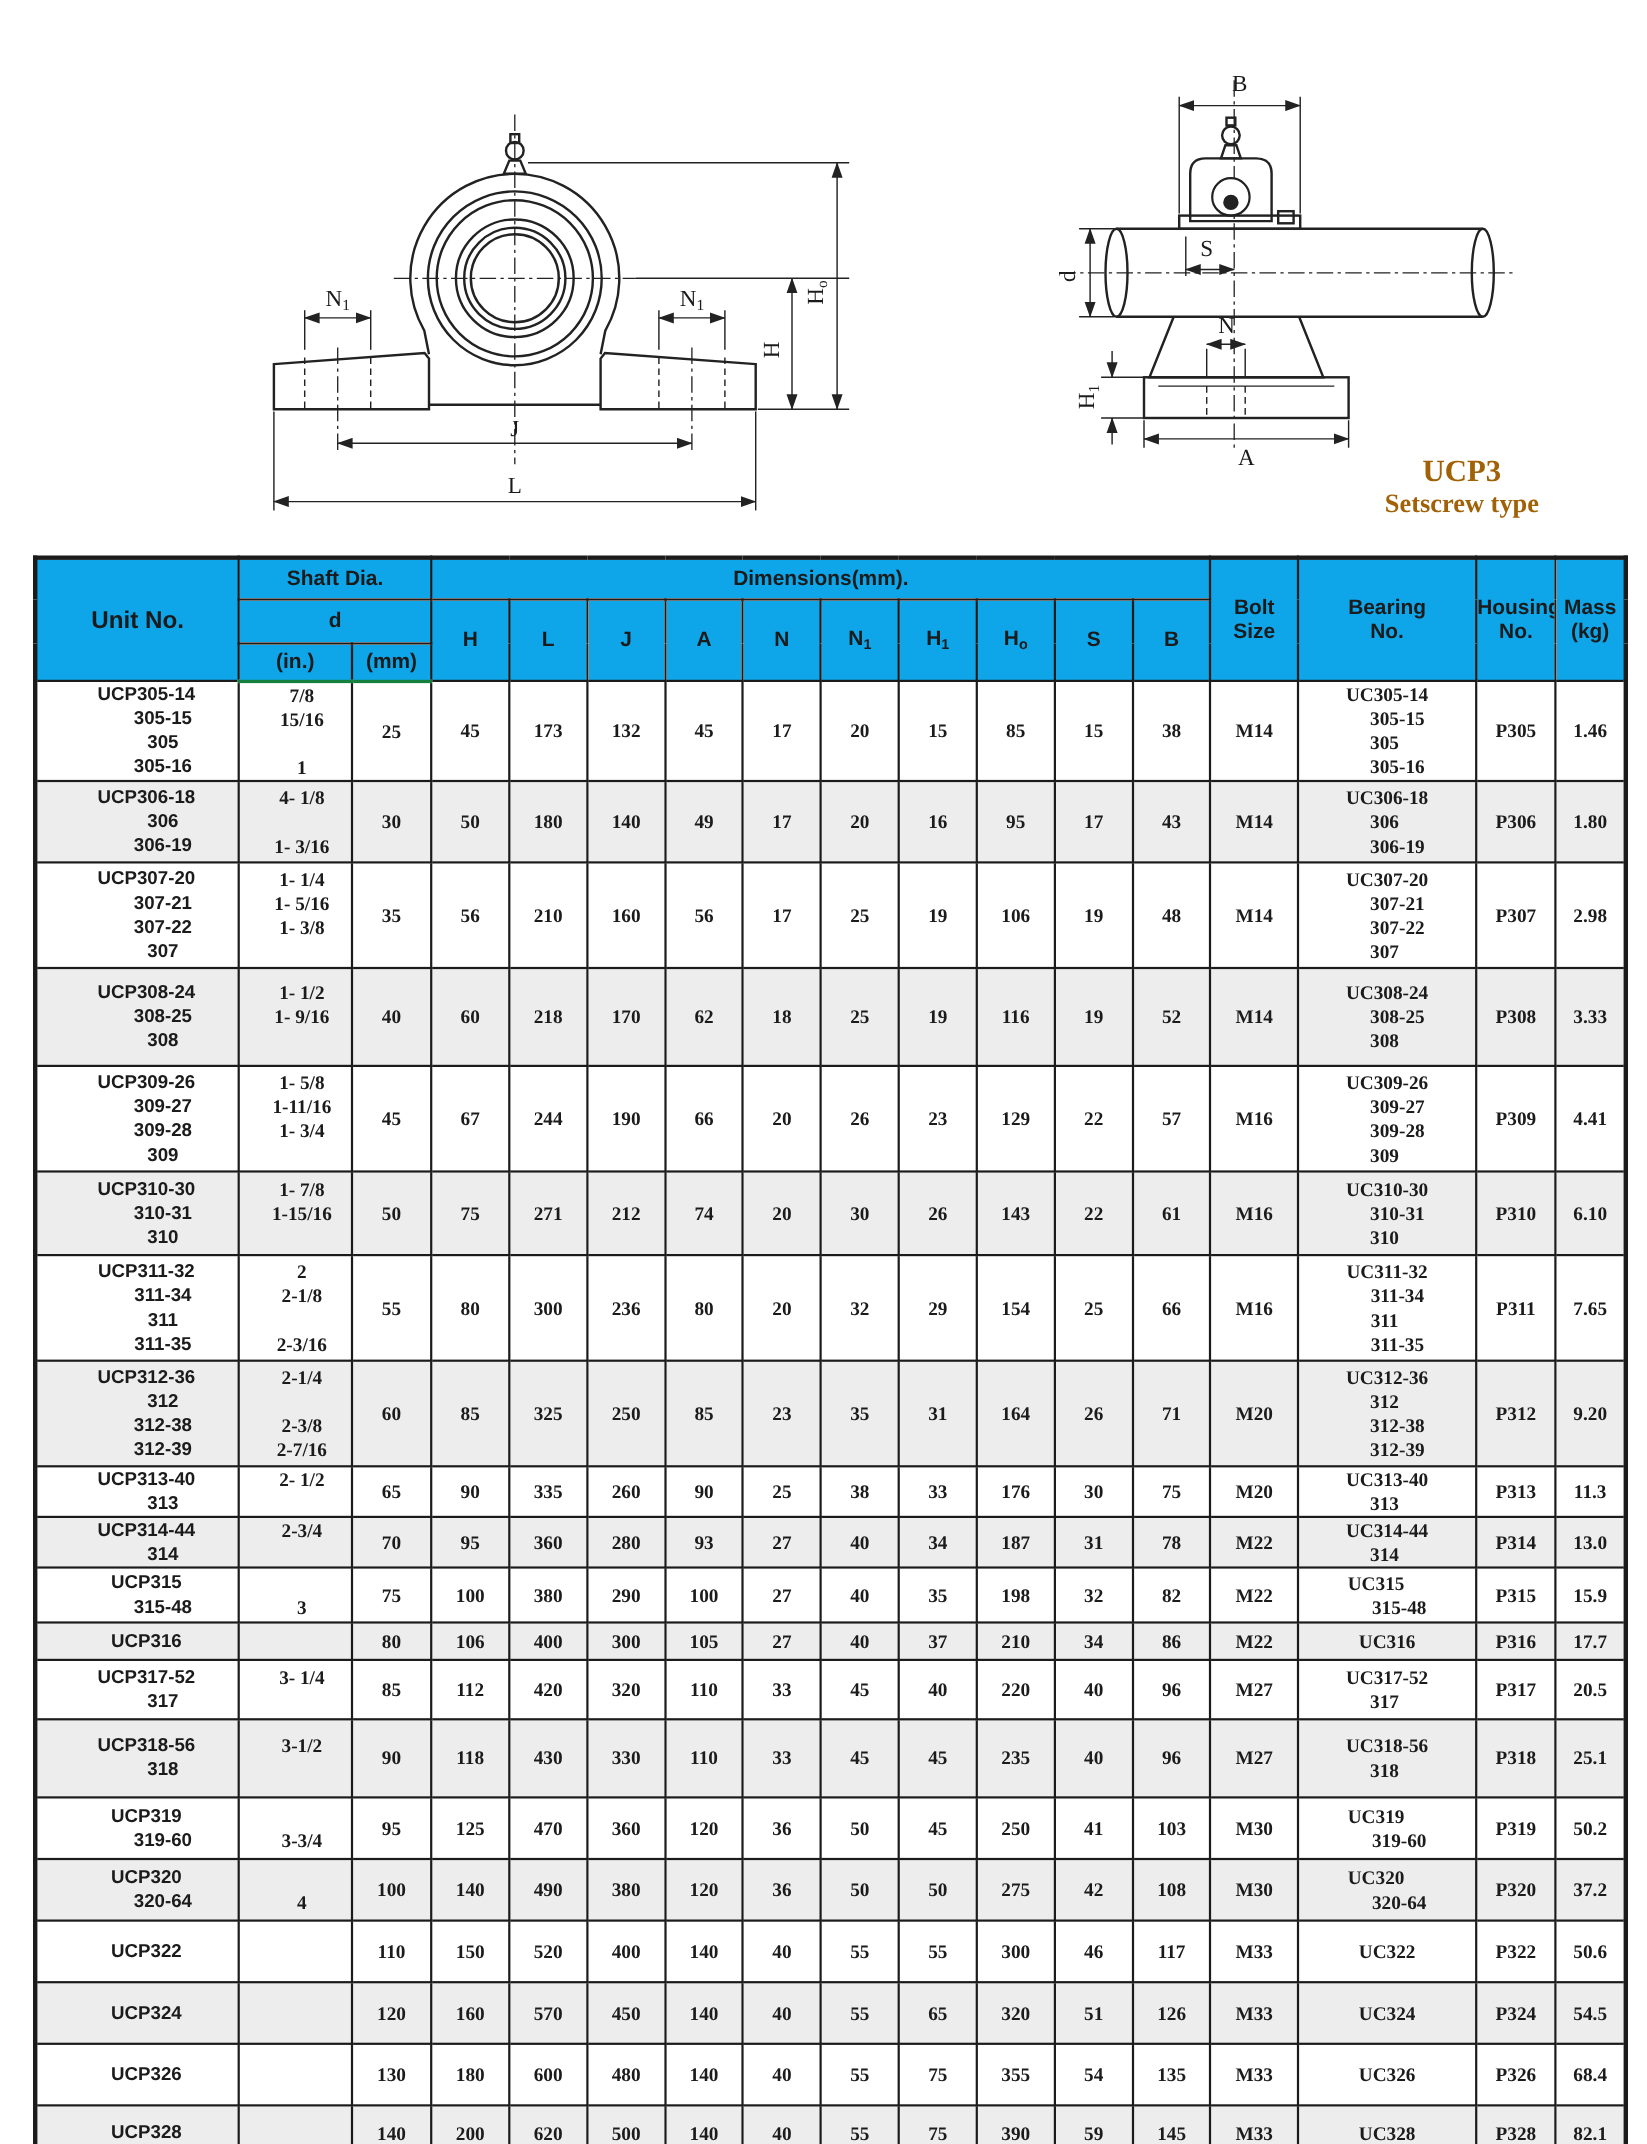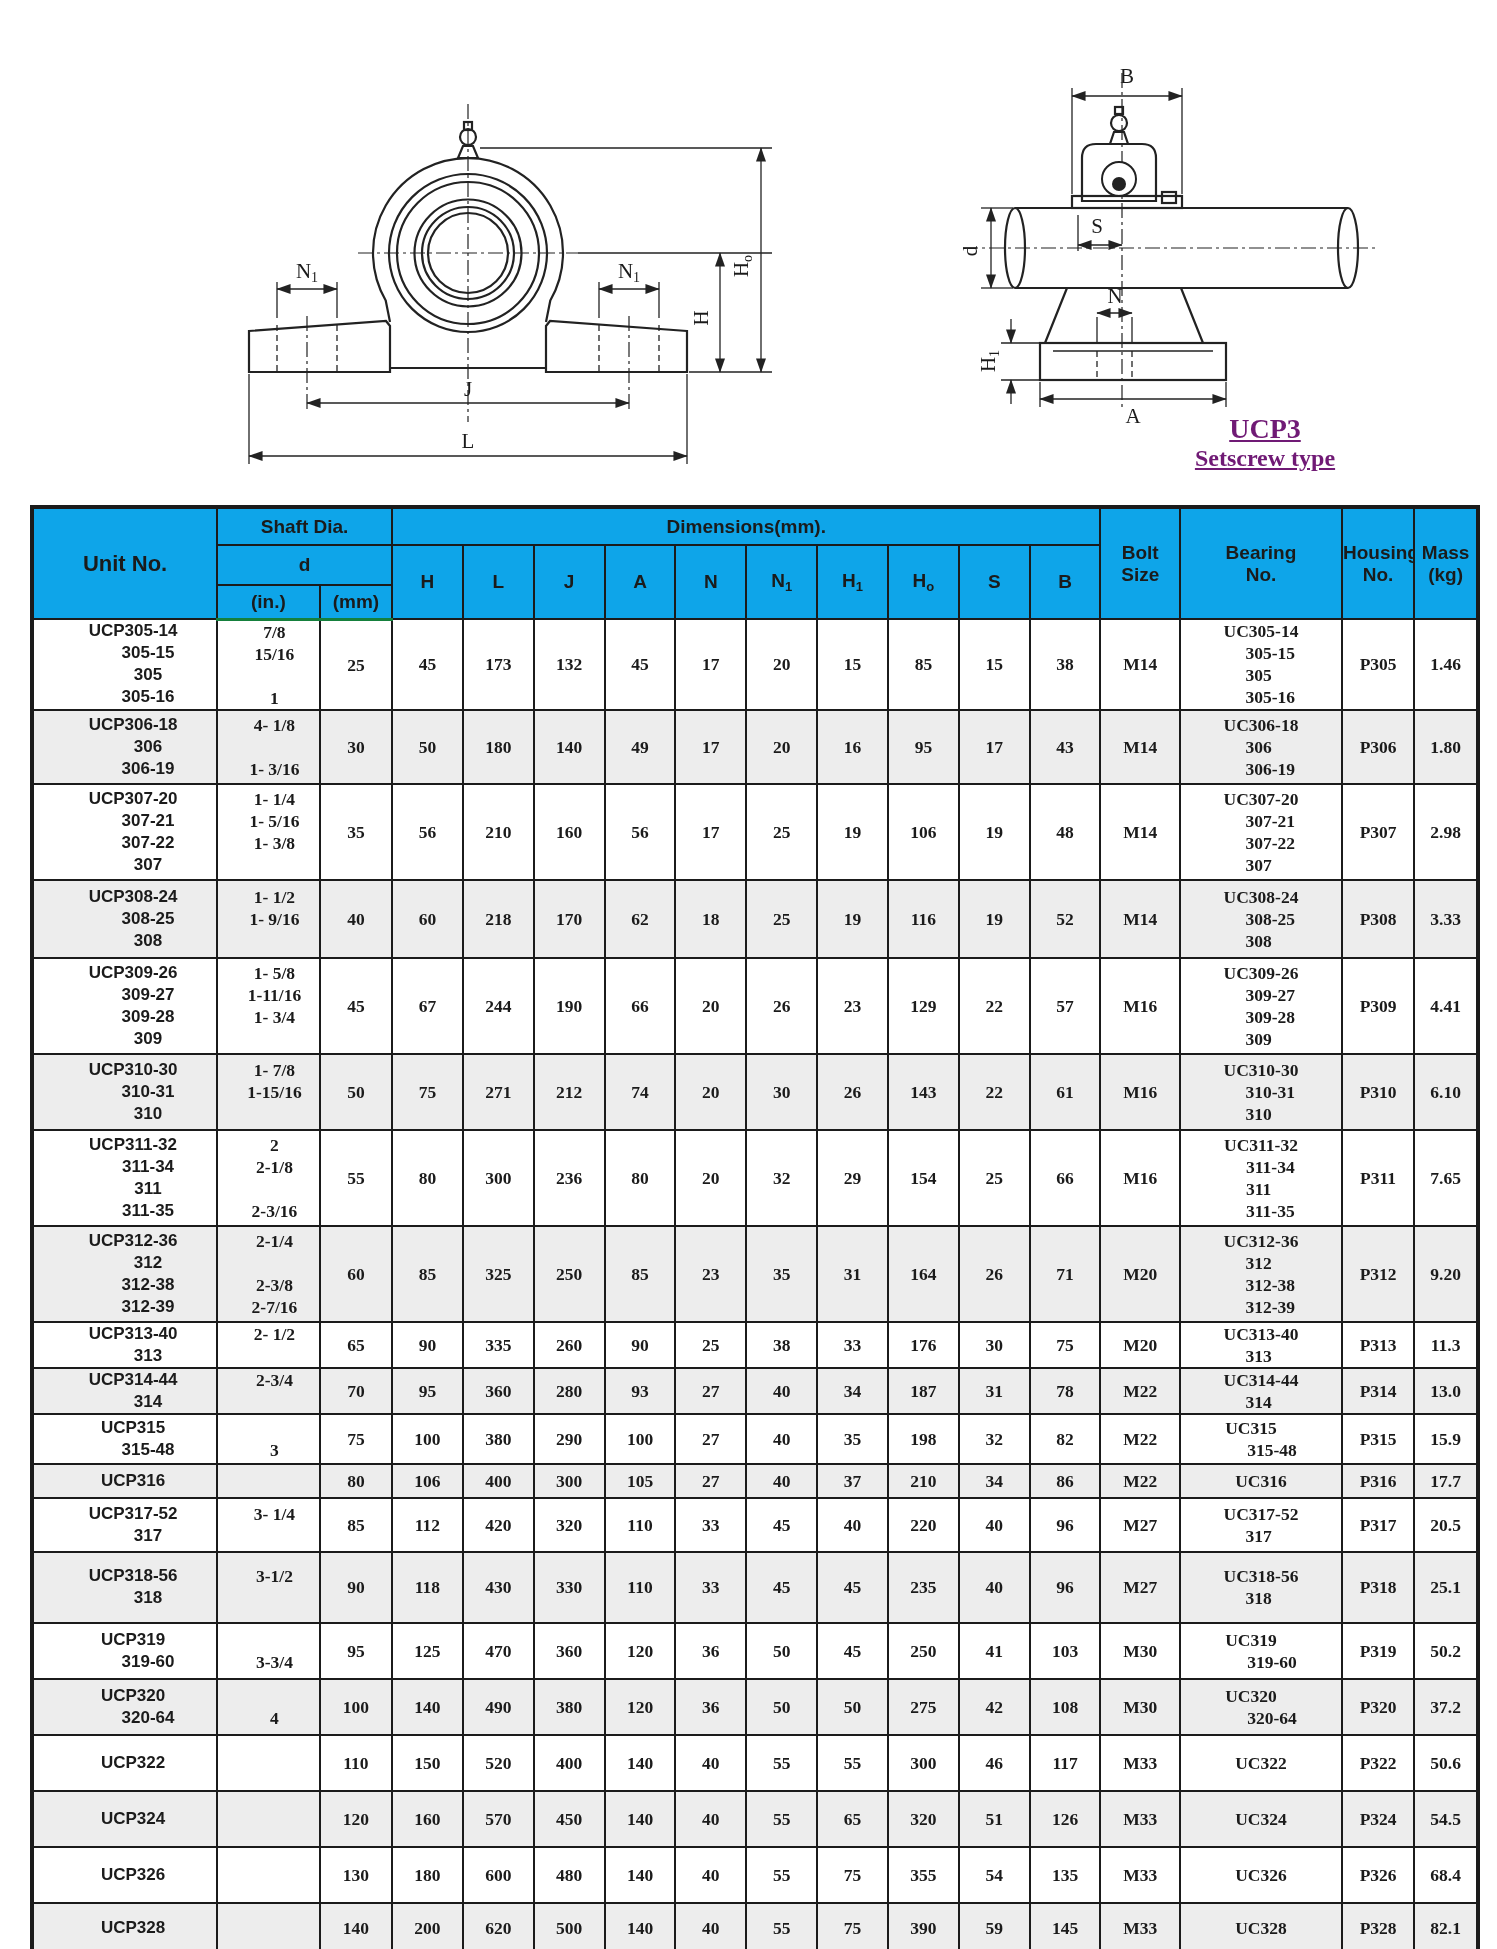--- a/index.html
+++ b/index.html
@@ -9,22 +9,22 @@
 
   
   svg text{font-family:"Liberation Serif",serif;font-size:21px;fill:#1b1b1b;}
   svg .sub{font-size:14px;}
   .thin{stroke:#222;stroke-width:1.3;fill:none;}
   .thick{stroke:#222;stroke-width:2.2;fill:none;}
   .cl{stroke:#222;stroke-width:1.2;fill:none;stroke-dasharray:15 4 3 4;}
   .dsh{stroke:#222;stroke-width:1.3;fill:none;stroke-dasharray:6 4;}
 
   
-  .fig-title{left:1180px;top:413px;width:170px;text-align:center;
-             font-family:"Liberation Serif",serif;font-weight:bold;color:#701a75;line-height:1.15;text-decoration:underline;}
+  .fig-title{left:1244px;top:413px;width:170px;text-align:center;
+             font-family:"Liberation Serif",serif;font-weight:bold;color:#a16207;line-height:1.15;}
   .fig-title .t1{font-size:28px;}
   .fig-title .t2{font-size:24px;}
 
   
   table.spec{border-collapse:collapse;table-layout:fixed;width:1450px;
              position:absolute;left:30px;top:505px;background:#fff;}
   table.spec th,table.spec td{border:2px solid #1b1b1b;padding:0;vertical-align:middle;
              text-align:center;overflow:hidden;}
   table.spec{border:4px solid #1b1b1b;}
   thead th{background:#0ea5e9;font-family:"Liberation Sans",sans-serif;font-weight:bold;
@@ -371,21 +371,21 @@
           <td class="cell-dim">25</td>
           <td class="cell-dim">19</td>
           <td class="cell-dim">106</td>
           <td class="cell-dim">19</td>
           <td class="cell-dim">48</td>
           <td class="cell-bolt">M14</td>
           <td class="cell-bearing"><div class="bearing-block"><div>UC307-20</div><div class="cont2">307-21</div><div class="cont2">307-22</div><div class="cont2">307</div></div></td>
           <td class="cell-housing">P307</td>
           <td class="cell-mass pos-bottom">2.98</td>
         </tr>
-        <tr class="zebra" style="height: 78px;">
+        <tr class="zebra" style="height: 89px;">
           <td class="cell-unit">
             <div class="unit-block">
               <div>UCP308-24</div>
               <div class="cont">308-25</div>
               <div class="cont">308</div>
             </div>
           </td>
           <td class="cell-inch">
             <div class="inch-block">
               <div>1- 1/2</div>

